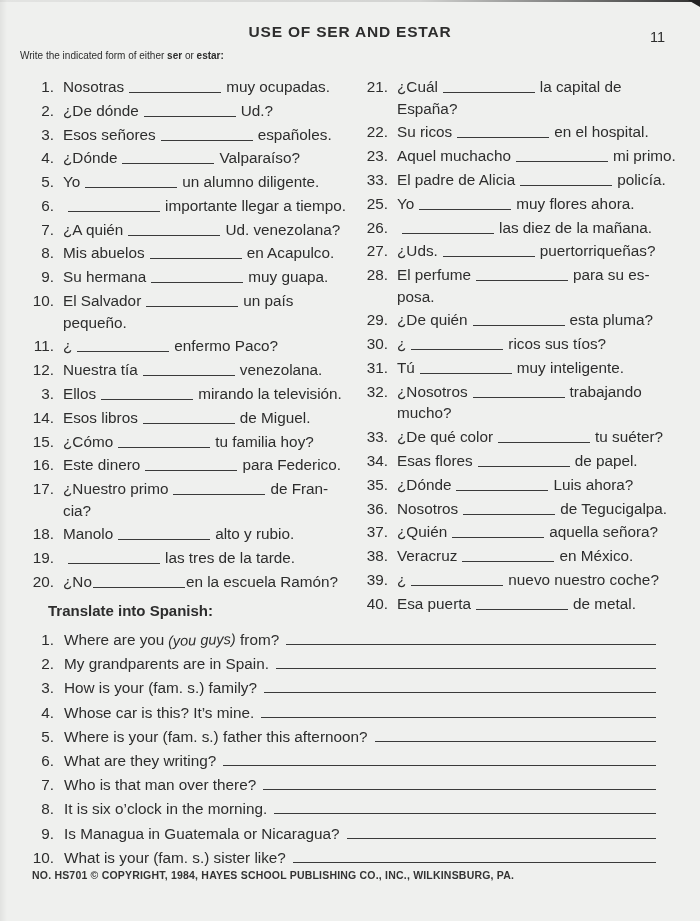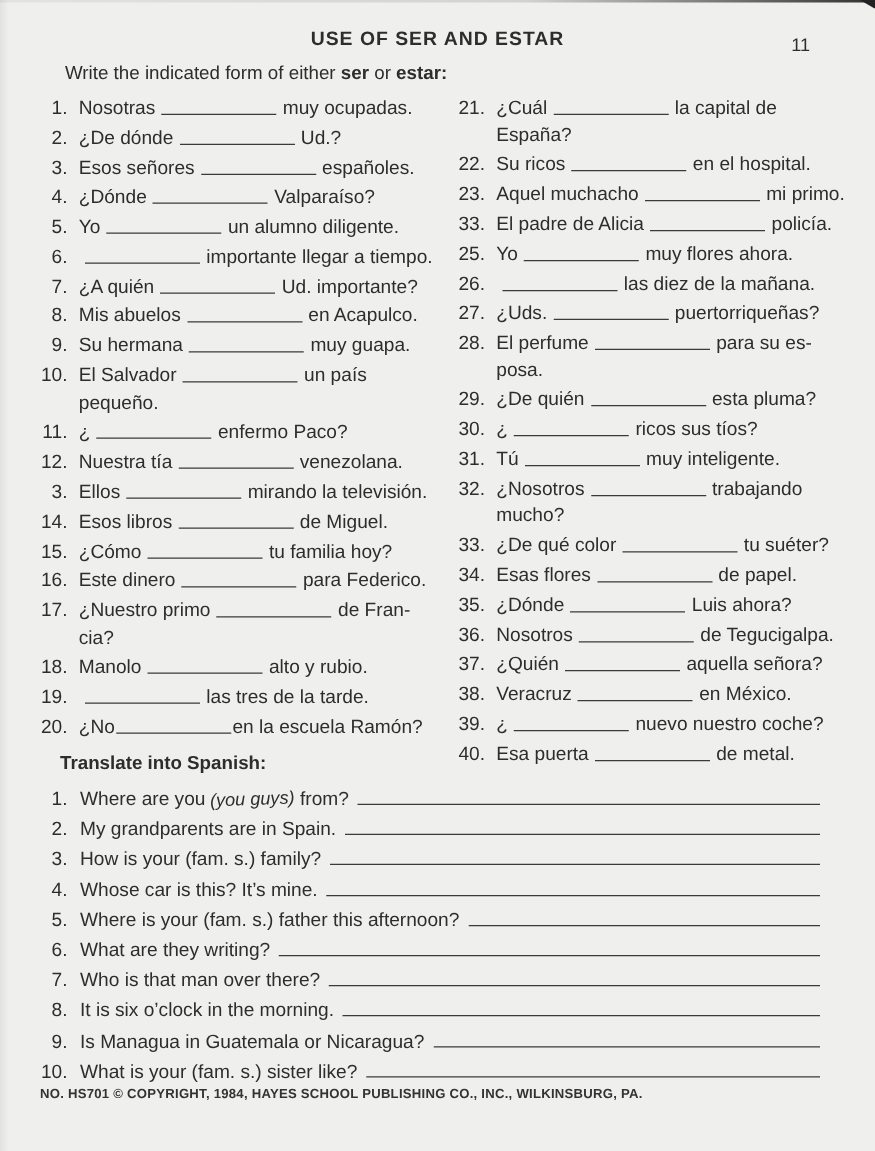--- a/index.html
+++ b/index.html
@@ -11,22 +11,22 @@
     overflow:hidden;
   }
   .edge-top{position:absolute;top:0;left:0;width:100%;height:2px;
     background:linear-gradient(to right, rgba(0,0,0,0.05), rgba(0,0,0,0.12) 60%, rgba(0,0,0,0.8));}
   .corner-tr{position:absolute;top:0;right:0;width:12px;height:7px;background:#222;
     clip-path:polygon(0 0,100% 0,100% 100%);}
   .edge-left{position:absolute;top:0;left:0;width:7px;height:100%;
     background:linear-gradient(to right, rgba(0,0,0,0.06), rgba(0,0,0,0));}
   .title{position:absolute;top:23px;left:0;width:100%;text-align:center;
     font-size:15.5px;font-weight:700;letter-spacing:0.8px;}
-  .pagenum{position:absolute;top:29px;right:52px;font-size:14.5px;}
-  .instr{position:absolute;top:50px;left:52px;font-size:15px;}
+  .pagenum{position:absolute;top:29px;right:35px;font-size:14.5px;}
+  .instr{position:absolute;top:50px;left:20px;font-size:10px;}
   .instr b{font-weight:700;}
   .cols{position:absolute;top:76px;left:24px;right:16px;display:flex;}
   .col{width:50%;}
   .col-left{padding-right:4px;}
   .col-right{padding-left:4px;}
   .item{display:flex;font-size:15.3px;line-height:21.6px;margin-bottom:2.2px;}
   .num{width:30px;text-align:right;margin-right:9px;flex:none;}
   .body{flex:1;min-width:0;}
   .before{white-space:pre-wrap;}
   .after{white-space:pre-line;}
@@ -87,21 +87,21 @@
           <span class="body"><span class="before">Yo</span><span class="blank"></span><span class="after">un alumno diligente.</span></span>
         </div>
 
         <div class="item">
           <span class="num">6.</span>
           <span class="body"><span class="before"></span><span class="blank"></span><span class="after">importante llegar a tiempo.</span></span>
         </div>
 
         <div class="item">
           <span class="num">7.</span>
-          <span class="body"><span class="before">¿A quién</span><span class="blank"></span><span class="after">Ud. importante?</span></span>
+          <span class="body"><span class="before">¿A quién</span><span class="blank"></span><span class="after">Ud. venezolana?</span></span>
         </div>
 
         <div class="item">
           <span class="num">8.</span>
           <span class="body"><span class="before">Mis abuelos</span><span class="blank"></span><span class="after">en Acapulco.</span></span>
         </div>
 
         <div class="item">
           <span class="num">9.</span>
           <span class="body"><span class="before">Su hermana</span><span class="blank"></span><span class="after">muy guapa.</span></span>

